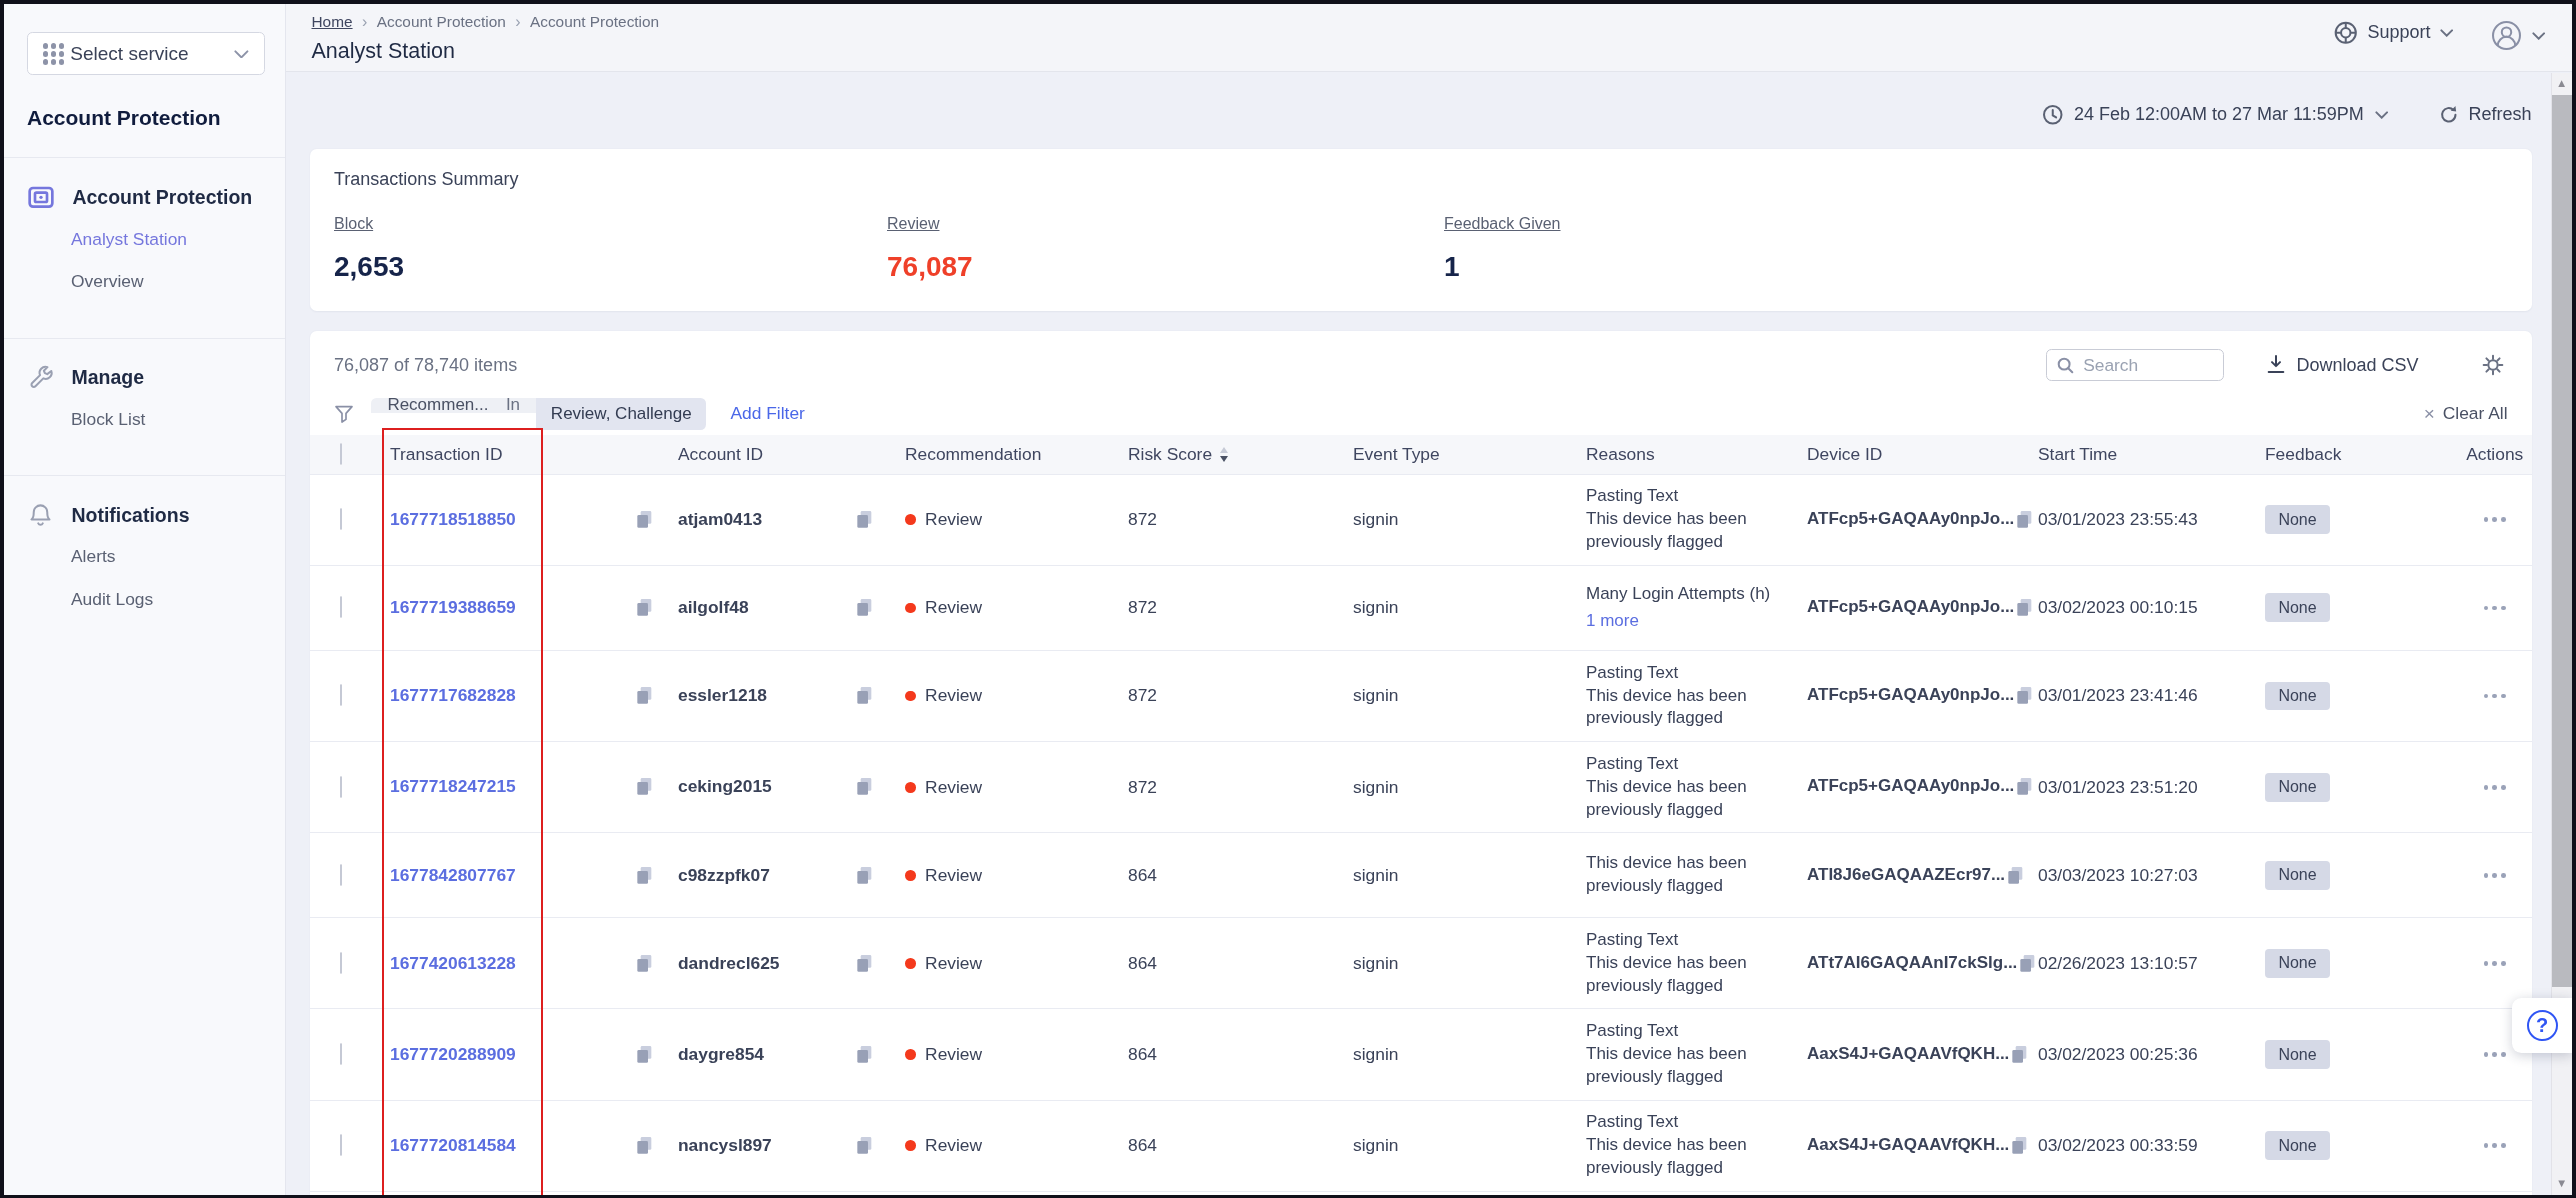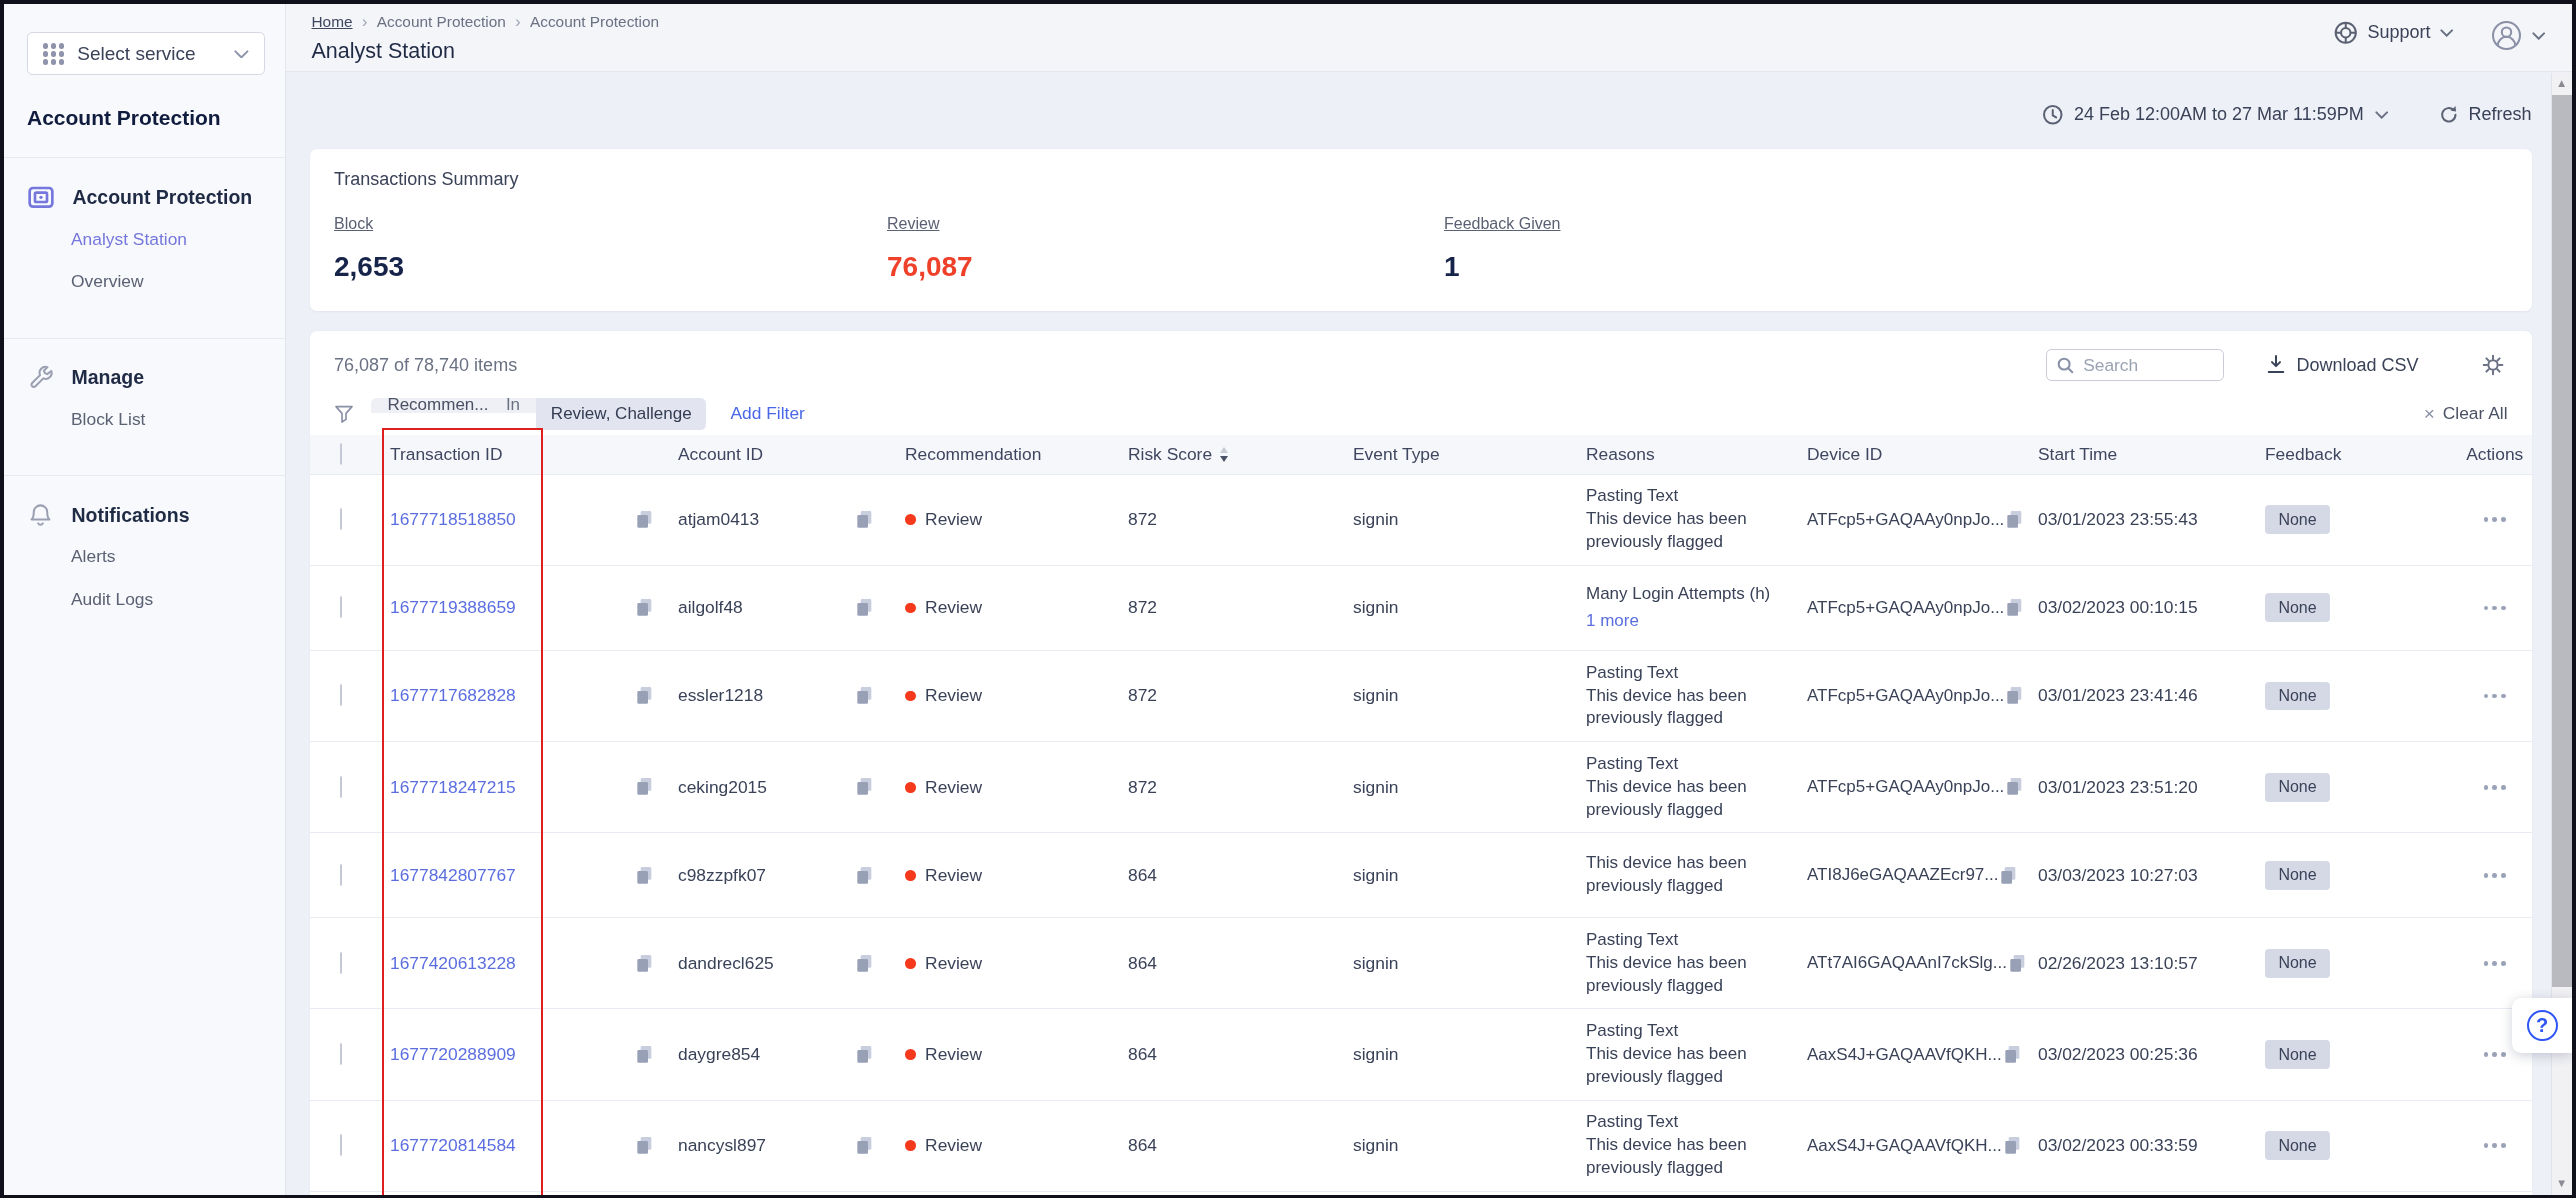--- a/index.html
+++ b/index.html
@@ -7,21 +7,21 @@
   body {
     font-family: "Liberation Sans", "DejaVu Sans", sans-serif;
     font-size: 17.4px; color: #3a4258; background: #eef0f7;
   }
   .frame { position: relative; width: 2576px; height: 1199px; border: 4px solid #10101a; background: #eef0f7; display: flex; overflow: hidden; }
 
   
   .sidebar { width: 282px; min-width: 282px; height: 100%; background: #f8f9fc; border-right: 1.3px solid #e4e6ee; padding: 19px 0 0 0; }
   .logo-wrap { padding: 0 0 14.8px 23px; }
   .f5-logo { width: 70px; height: 70px; border-radius: 50%; background: #e4002b; color: #fff; display: flex; align-items: center; justify-content: center; font-weight: bold; font-style: italic; font-size: 42px; letter-spacing: -1.3px; }
-  .service-select { margin: 9.4px 20px 0 23px; height: 43px; border: 1.3px solid #d5d8e2; border-radius: 5.4px; background: #fff; display: flex; align-items: center; padding: 0 14.8px; gap: 13px; cursor: pointer; }
+  .service-select { margin: 9.4px 20px 0 23px; height: 43px; border: 1.3px solid #d5d8e2; border-radius: 5.4px; background: #fff; display: flex; align-items: center; padding: 0 14.8px; gap: 6px; cursor: pointer; }
   .grid-icon { display: grid; grid-template-columns: repeat(3, 5.4px); grid-gap: 2.7px; }
   .grid-icon i { width: 5.4px; height: 5.4px; border-radius: 50%; background: #8d93a8; }
   .service-select .lbl { color: #3a4258; font-size: 19px; flex: 1; }
   .product-title { margin: 31px 0 0 23px; font-size: 21px; font-weight: bold; color: #101c3d; }
   .side-divider { height: 0.7px; background: #e7e9f0; margin-top: 27px; }
   .nav-section { padding: 25.5px 0 6.7px 23px; }
   .nav-head { display: flex; align-items: center; gap: 17.4px; font-size: 19.5px; font-weight: 600; color: #1f2a44; }
   .nav-items { margin: 17.4px 0 12px 44px; display: flex; flex-direction: column; gap: 21.5px; }
   .nav-item { font-size: 17.4px; color: #5a6173; cursor: pointer; }
   .nav-item.active { color: #7577dd; }
@@ -69,21 +69,21 @@
   .clear-all { margin-left: auto; display: flex; align-items: center; gap: 8px; color: #4a5164; font-size: 17.4px; cursor: pointer; }
   .clear-all .x { color: #8a90a6; font-size: 19px; }
 
   
   .trow { display: grid; grid-template-columns: 72px 288px 215px 235px 225px 233px 221px 231px 227px 193px 1fr; align-items: center; }
   .thead { background: #f6f7fa; height: 39px; color: #3f4660; font-size: 17.4px; }
   .cell { padding-left: 8px; }
   .cell.c-check { padding-left: 29.5px; }
   .cell.c-reco { padding-left: 20px; display: flex; align-items: center; gap: 9.4px; }
   .cell.c-actions { display: flex; justify-content: center; }
-  .cell.c-trans, .cell.c-acct, .cell.c-device { display: flex; align-items: center; justify-content: space-between; }
+  .cell.c-trans, .cell.c-acct, .cell.c-device { display: flex; align-items: flex-start; justify-content: space-between; font-weight: bold; }
   .cell.c-trans { padding-right: 16px; }
   .cell.c-acct { padding-right: 10.7px; }
   .cell.c-device { padding-right: 13.4px; }
   .hdr-risk { display: flex; align-items: center; gap: 8px; }
   .sort-arrows { display: flex; flex-direction: column; gap: 2.7px; }
   .sort-arrows .up { width: 0; height: 0; border-left: 4.7px solid transparent; border-right: 4.7px solid transparent; border-bottom: 6px solid #c6cad6; }
   .sort-arrows .down { width: 0; height: 0; border-left: 4.7px solid transparent; border-right: 4.7px solid transparent; border-top: 6px solid #4a5164; }
 
   .tbody .trow { border-top: 0.7px solid #e9ebf2; min-height: 85px; }
   .checkbox { width: 24px; height: 24px; border: 1.3px solid #c5c9d5; border-radius: 5.4px; background: #fff; cursor: pointer; }

